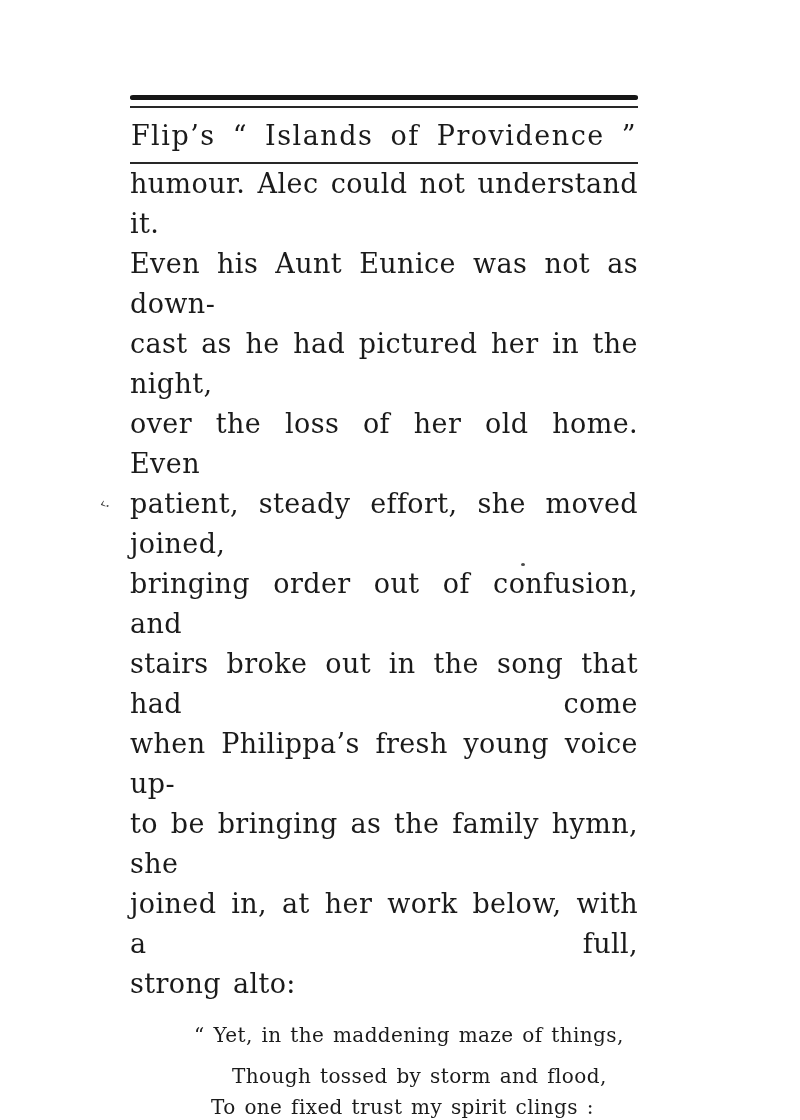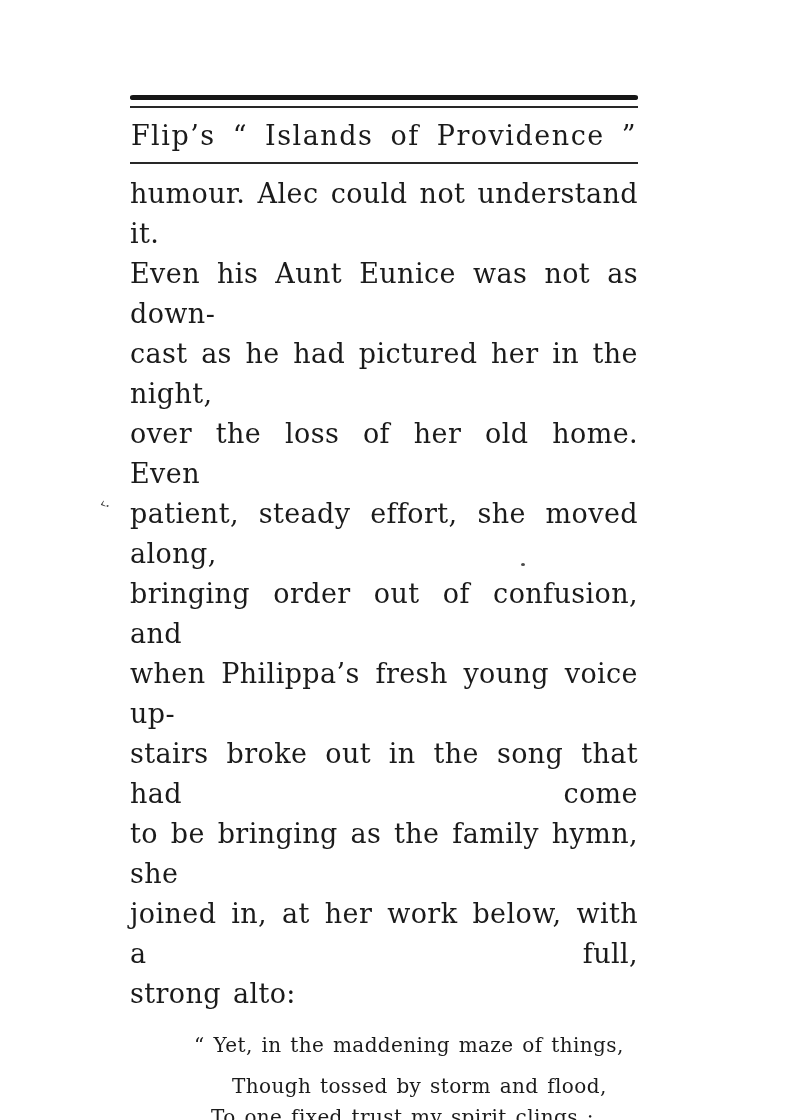--- a/index.html
+++ b/index.html
@@ -34,21 +34,21 @@
     height: 41px;
     line-height: 41px;
     text-align: center;
     font-size: 27px;
     letter-spacing: 1.5px;
     word-spacing: 7px;
     white-space: nowrap;
   }
 
   
-  .para { margin-top: 10px; }
+  .para { }
   .bline {
     display: block;
     font-size: 27px;
     line-height: 40px;
     letter-spacing: 0.4px;
     word-spacing: 3px;
     text-align: justify;
     text-align-last: justify;
     white-space: normal;
   }
@@ -106,24 +106,24 @@
       <div class="rule rule-thin"></div>
       <div class="running-head">Flip’s “ Islands of Providence ”</div>
       <div class="rule rule-under"></div>
     </header>
 
     <div class="para">
       <span class="bline">humour.  Alec could not understand it.</span>
       <span class="bline">Even his Aunt Eunice was not as down-</span>
       <span class="bline">cast as he had pictured her in the night,</span>
       <span class="bline">over the loss of her old home.  Even</span>
-      <span class="bline">patient, steady effort, she moved along,</span>
+      <span class="bline">patient, steady effort, she moved joined,</span>
       <span class="bline">bringing order out of confusion, and</span>
+      <span class="bline">stairs broke out in the song that had come</span>
       <span class="bline">when Philippa’s fresh young voice up-</span>
-      <span class="bline">stairs broke out in the song that had come</span>
       <span class="bline">to be bringing as the family hymn, she</span>
       <span class="bline">joined in, at her work below, with a full,</span>
       <span class="bline no-just">strong alto:</span>
     </div>
 
     <div class="verse">
       <span class="vline v1">“ Yet, in the maddening maze of things,</span>
       <span class="vline v2">Though tossed by storm and flood,</span>
       <span class="vline v3">To one fixed trust my spirit clings :</span>
 

